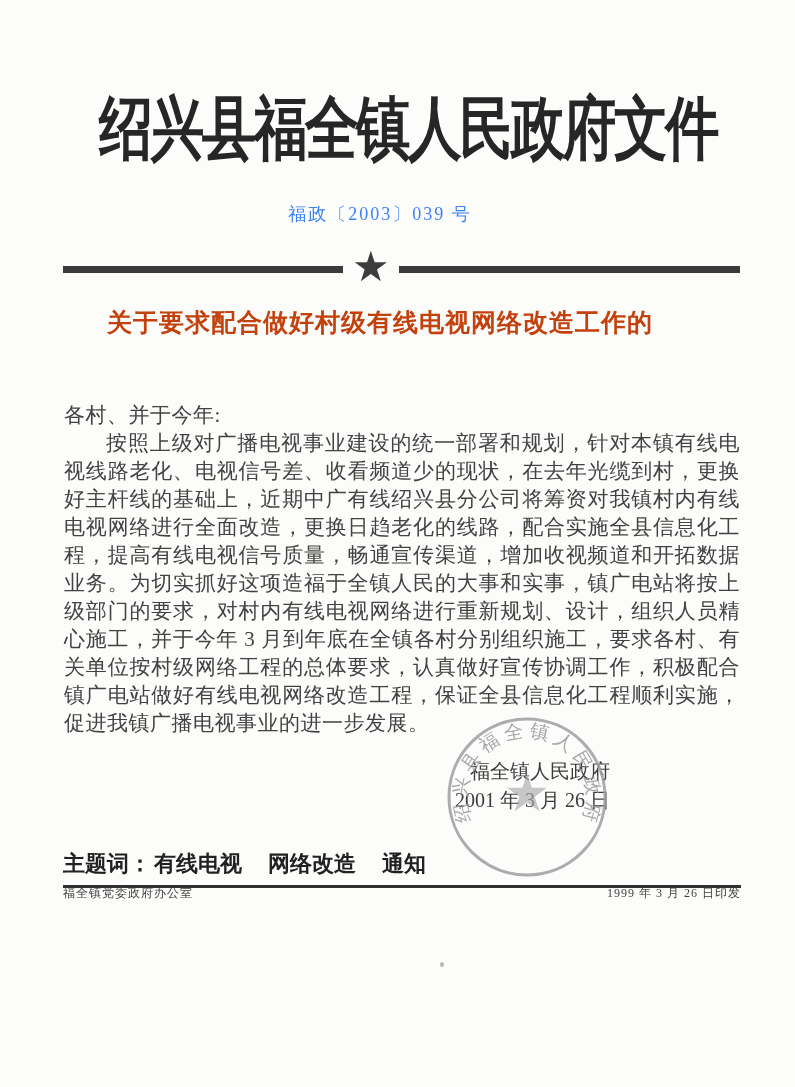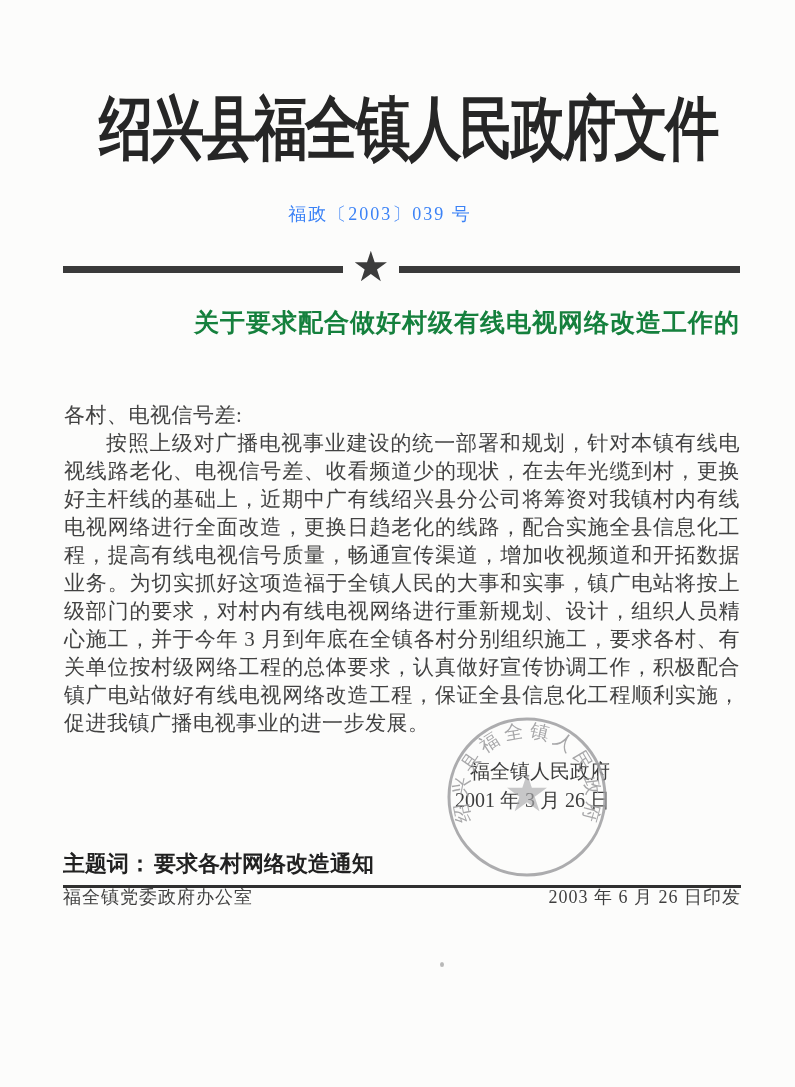--- a/index.html
+++ b/index.html
@@ -37,23 +37,23 @@
   .rule-left  { width:280px; }
   .rule-right { flex:1; }
   .divider-star {
     font-family:"DejaVu Sans", sans-serif;
     font-size:42px; line-height:42px; color:#3c3c3c;
     margin:0 9px; padding-bottom:4px;
   }
   
   .notice-title {
     position:absolute; top:306px; left:20px; width:720px;
-    text-align:right;
+    text-align:center;
     font-family:"Liberation Sans", sans-serif;
-    font-weight:bold; color:#15803d;
+    font-weight:bold; color:#c2410c;
   }
   .nt1 { font-size:25px; letter-spacing:1px; }
   .nt2 { font-size:27px; margin-top:10px; white-space:pre; letter-spacing:2px; }
   
   .body-text {
     position:absolute; top:401px; left:64px; width:676px;
     font-size:21px; line-height:28px; letter-spacing:0.5px;
     color:#424242; text-align:justify;
   }
   .paragraph { margin:0; text-indent:2em; }
@@ -81,26 +81,26 @@
     color:#ababad; opacity:0.65;
   }
   
   .keywords-row {
     position:absolute; top:849px; left:63px; width:678px;
     border-bottom:3px solid #303030; padding-bottom:6px;
     font-family:"Liberation Sans", sans-serif;
     font-weight:bold; font-size:22px; color:#212121;
     display:flex; align-items:center;
   }
-  .kw-term + .kw-term { }
+  .kw-term + .kw-term { margin-left:26px; }
   .kw-label { margin-right:3px; }
   .footer-row {
     position:absolute; top:885px; left:63px; width:678px;
     display:flex; justify-content:space-between;
-    font-size:18px; color:#3f3f3f; letter-spacing:1px;
+    font-size:12px; color:#3f3f3f; letter-spacing:1px;
   }
   .speckle {
     position:absolute; left:440px; top:962px;
     width:4px; height:5px; border-radius:50%;
     background:#8a8a8a; opacity:0.6;
   }
 </style>
 </head>
 <body>
 
@@ -114,44 +114,44 @@
     <span class="rule rule-left"></span>
     <span class="divider-star">★</span>
     <span class="rule rule-right"></span>
   </div>
 
   <div class="notice-title">
     <div class="nt1">关于要求配合做好村级有线电视网络改造工作的</div>
   </div>
 
   <div class="body-text">
-    <div class="salutation">各村、电视信号差:</div>
+    <div class="salutation">各村、并于今年:</div>
     <p class="paragraph">按照上级对广播电视事业建设的统一部署和规划，针对本镇有线电视线路老化、电视信号差、收看频道少的现状，在去年光缆到村，更换好主杆线的基础上，近期中广有线绍兴县分公司将筹资对我镇村内有线电视网络进行全面改造，更换日趋老化的线路，配合实施全县信息化工程，提高有线电视信号质量，畅通宣传渠道，增加收视频道和开拓数据业务。为切实抓好这项造福于全镇人民的大事和实事，镇广电站将按上级部门的要求，对村内有线电视网络进行重新规划、设计，组织人员精心施工，并于今年 3 月到年底在全镇各村分别组织施工，要求各村、有关单位按村级网络工程的总体要求，认真做好宣传协调工作，积极配合镇广电站做好有线电视网络改造工程，保证全县信息化工程顺利实施，促进我镇广播电视事业的进一步发展。</p>
   </div>
 
   <div class="signature">
     <div>福全镇人民政府</div>
     <div>2001 年 3 月 26 日</div>
   </div>
 
   <div class="seal">
     <svg width="164" height="164" viewBox="0 0 164 164">
       <circle cx="82" cy="82" r="78" fill="none" stroke="#9e9ea0" stroke-width="3" opacity="0.85"></circle>
       <path id="sealArc" d="M 27.6,107.4 A 60,60 0 1 1 136.4,107.4" fill="none"></path>
       <text class="seal-arc-text"><textPath href="#sealArc" startOffset="2">绍兴县福全镇人民政府</textPath></text>
     </svg>
     <span class="seal-star">★</span>
   </div>
 
   <div class="keywords-row">
     <span class="kw-label">主题词：</span>
-    <span class="kw-term">要求各村</span>
+    <span class="kw-term">有线电视</span>
     <span class="kw-term">网络改造</span>
     <span class="kw-term">通知</span>
   </div>
 
   <div class="footer-row">
     <span>福全镇党委政府办公室</span>
-    <span>2003 年 6 月 26 日印发</span>
+    <span>1999 年 3 月 26 日印发</span>
   </div>
 
   <span class="speckle"></span>
 </div>
 
 </body></html>

